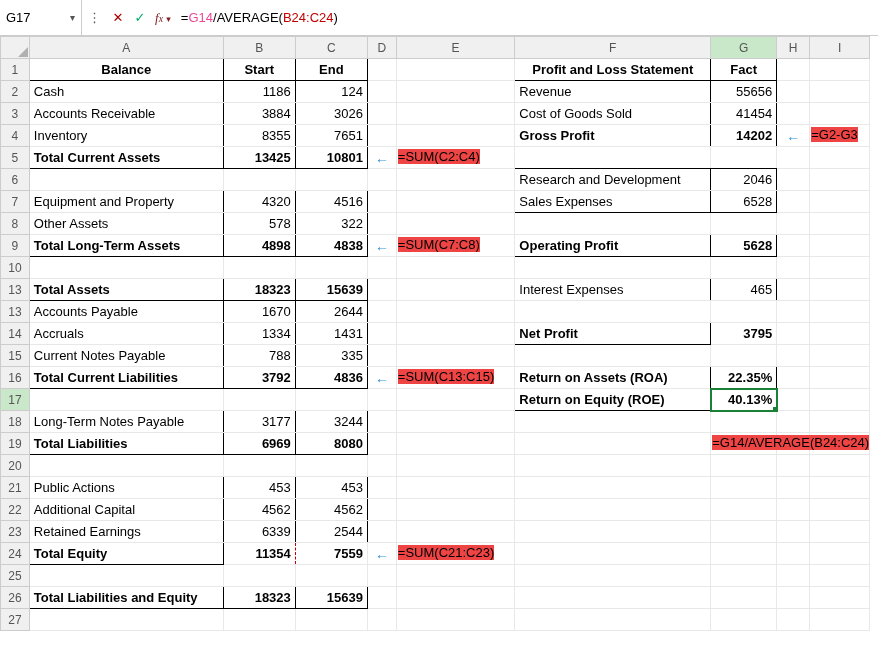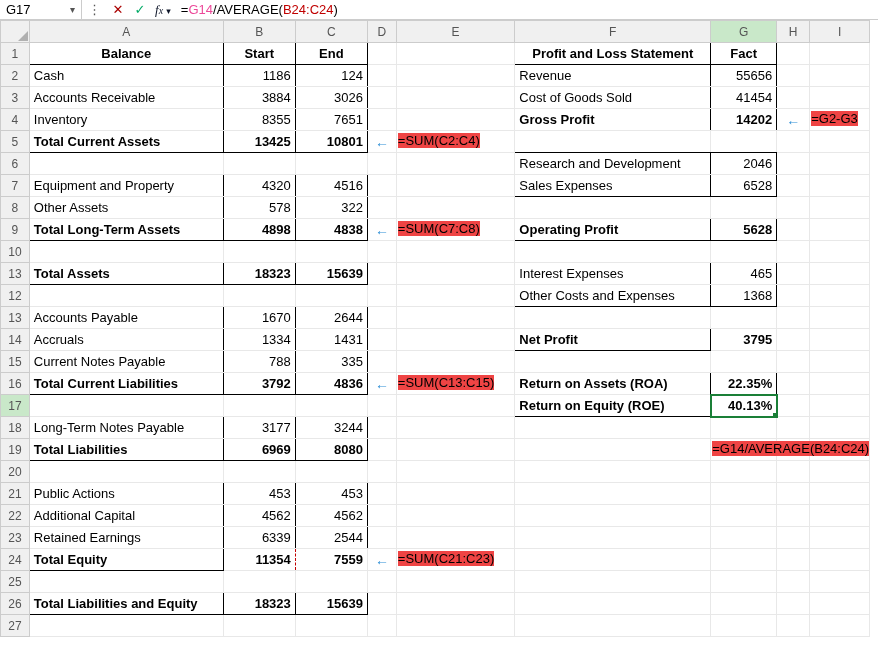--- a/index.html
+++ b/index.html
@@ -10,21 +10,21 @@
     background: #fff;
     color: #000;
     width: 878px;
     height: 662px;
     overflow: hidden;
   }
   .formula-bar {
     display: flex;
     align-items: center;
     border-bottom: 1px solid #ccc;
-    height: 20px;
+    height: 36px;
     background: #fff;
   }
   .name-box {
     width: 82px;
     padding: 0 6px;
     border-right: 1px solid #ccc;
     height: 100%;
     display: flex;
     align-items: center;
     justify-content: space-between;
@@ -35,21 +35,21 @@
     width: 22px;
     text-align: center;
     color: #555;
     height:100%;
     display:flex;
     align-items:center;
     justify-content:center;
   }
   .fb-btn.cancel { color: #a00; }
   .fb-btn.accept { color: #0a6; }
-  .fx { font-style: italic; font-family: "Times New Roman", serif; padding: 0 4px; color:#0f172a;}
+  .fx { font-style: italic; font-family: "Times New Roman", serif; padding: 0 4px; color:#7f1d1d;}
   .fx .chev { font-size: 9px; font-style: normal; }
   .formula-input {
     flex: 1;
     height: 100%;
     border: none;
     padding: 0 6px;
     font-family: inherit;
     font-size: 13px;
     outline: none;
     display:flex;
@@ -336,32 +336,20 @@
     <td class="cell txt-r b ball">18323</td>
     <td class="cell txt-r b ball">15639</td>
     <td class="cell"></td>
     <td class="cell"></td>
     <td class="cell txt-l bl bt br">Interest Expenses</td>
     <td class="cell txt-r bt br">465</td>
     <td class="cell"></td>
     <td class="cell"></td>
   </tr>
 
-  <tr>
-          <th class="rownum">12</th>
-    <td class="cell"></td>
-    <td class="cell"></td>
-    <td class="cell"></td>
-    <td class="cell"></td>
-    <td class="cell"></td>
-    <td class="cell txt-l bl br bb">Other Costs and Expenses</td>
-    <td class="cell txt-r br bb">1368</td>
-    <td class="cell"></td>
-    <td class="cell"></td>
-  </tr>
 
   <tr>
           <th class="rownum">13</th>
     <td class="cell txt-l bl bt br">Accounts Payable</td>
     <td class="cell txt-r bt br">1670</td>
     <td class="cell txt-r bt br">2644</td>
     <td class="cell"></td>
     <td class="cell"></td>
     <td class="cell"></td>
     <td class="cell"></td>

